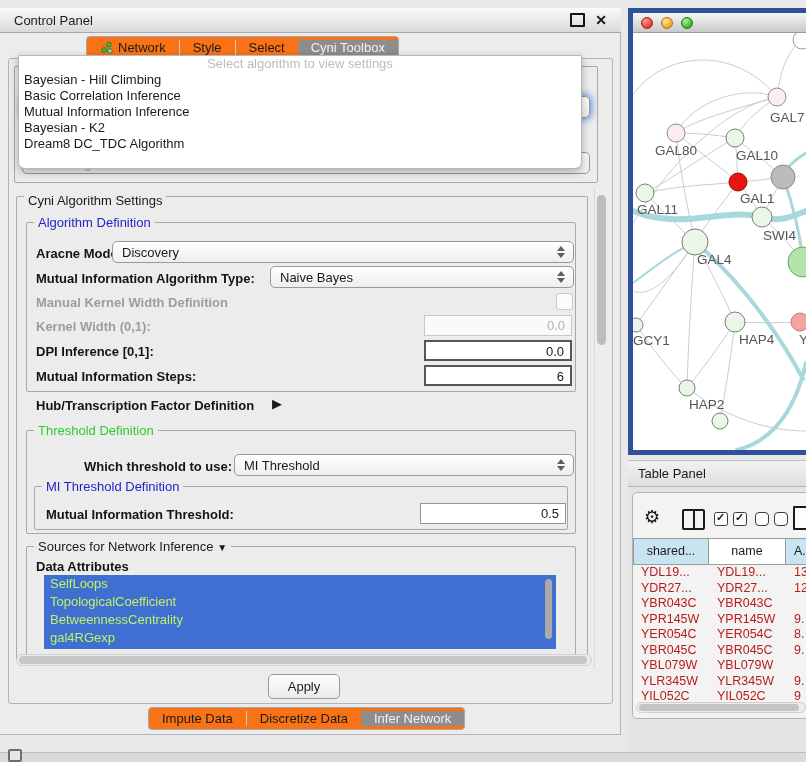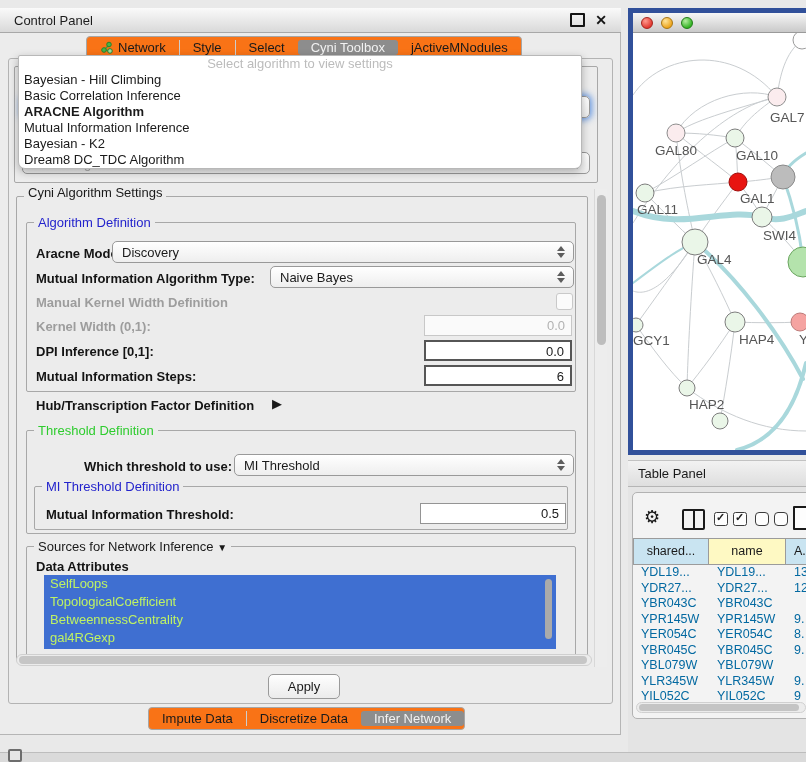--- a/index.html
+++ b/index.html
@@ -73,22 +73,22 @@
   .split-ic{position:absolute;width:19px;height:17px;border:2px solid #1a1a1a;border-radius:2px}
   .split-ic i{position:absolute;left:50%;top:0;width:2px;height:100%;background:#1a1a1a;margin-left:-1px}
   .cbx{width:12px;height:12px;border:1.5px solid #3c3c3c;border-radius:2.5px;display:inline-block;position:relative;background:#fdfdfd}
   .cbx.on::after{content:"✓";position:absolute;left:1px;top:-2px;font-size:11px;font-weight:bold;color:#222}
   .doc-ic{position:absolute;width:15px;height:20px;border:2px solid #1a1a1a;border-radius:1px;background:#fdfdfd}
   .tgrid{display:inline-grid;grid-template-columns:76px 77px 60px;font-size:12.5px}
   .th{height:25px;line-height:25px;text-align:center;border-top:1px solid #9b9b9b;border-bottom:1px solid #9b9b9b;
       border-right:1px solid #9b9b9b;overflow:hidden;white-space:nowrap}
   .th.first{border-left:1px solid #9b9b9b}
   .th.blue{background:#c9e4f1}
-  .th.gray{background:#fef9c3}
-  .tc{height:15.5px;line-height:15.5px;padding-left:8px;white-space:nowrap;overflow:hidden;box-sizing:border-box;color:#0369a1}
+  .th.gray{background:#ffffff}
+  .tc{height:15.5px;line-height:15.5px;padding-left:8px;white-space:nowrap;overflow:hidden;box-sizing:border-box;color:#b91c1c}
   .mini-sq{left:8px;top:749px;width:14px;height:13px;border:2px solid #6d6d6d;border-radius:2px;background:#e6e6e6;z-index:5}
   .bottom-bar{left:0;top:752px;width:806px;height:10px;background:#dadada;border-top:1px solid #bdbdbd}
   .net-tab-icon{display:inline-block}
 </style>
 </head>
 <body>
 
 <div class="abs cp-body"></div>
 
 <div class="abs cp-titlebar">
@@ -112,23 +112,20 @@
   </div>
   <div class="tab">
       <span>Style</span>
     </div>
   <div class="tab">
       <span>Select</span>
     </div>
   <div class="tab sel">
       <span>Cyni Toolbox</span>
     </div>
-  <div class="tab">
-      <span>jActiveMNodules</span>
-    </div>
 </div>
 
 <div class="abs frame" style="left:8px;top:58px;width:605px;height:646px"></div>
 
 <div class="abs group" style="left:14px;top:66px;width:584px;height:117px"></div>
 <div class="combo" style="left:22px;top:96px;width:568px;box-shadow:0 0 6px 2px rgba(72,133,224,.8)">
   <span class="combo-arrows">
       <i class="tri-up"></i>
       <i class="tri-dn"></i>
     </span>
@@ -139,21 +136,21 @@
       <i class="tri-up"></i>
       <i class="tri-dn"></i>
     </span>
 </div>
 
 <div class="abs vsb-track" style="left:594px;top:189px;width:13px;height:478px">
   <div class="sb-thumb" style="left:2px;top:6px;width:9px;height:150px"></div>
 </div>
 
 <div class="abs group" style="left:16px;top:196px;width:572px;height:466px"></div>
-<span class="legend" style="left:24px;top:186px">Cyni Algorithm Settings</span>
+<span class="legend" style="left:24px;top:194px">Cyni Algorithm Settings</span>
 
 <div class="abs group" style="left:26px;top:222px;width:550px;height:170px"></div>
 <span class="legend blue" style="left:34px;top:216px">Algorithm Definition</span>
 
 <span class="lbl" style="left:36px;top:246px">Aracne Mode:</span>
 <div class="combo" style="left:112px;top:241px;width:462px">
   <span>Discovery</span>
   <span class="combo-arrows">
       <i class="tri-up"></i>
       <i class="tri-dn"></i>
@@ -230,21 +227,20 @@
     </div>
   <div class="tab sel">
       <span>Infer Network</span>
     </div>
 </div>
 
 <div class="popup">
   <div class="popup-prompt">Select algorithm to view settings</div>
   <div class="popup-item">Bayesian - Hill Climbing</div>
   <div class="popup-item">Basic Correlation Inference</div>
-  <div class="popup-item hl">ARACNE Algorithm</div>
   <div class="popup-item">Mutual Information Inference</div>
   <div class="popup-item">Bayesian - K2</div>
   <div class="popup-item">Dream8 DC_TDC Algorithm</div>
 </div>
 
 <div class="abs net-frame"></div>
 <div class="abs net-titlebar">
   <span class="light red"></span>
   <span class="light yellow"></span>
   <span class="light green"></span>

